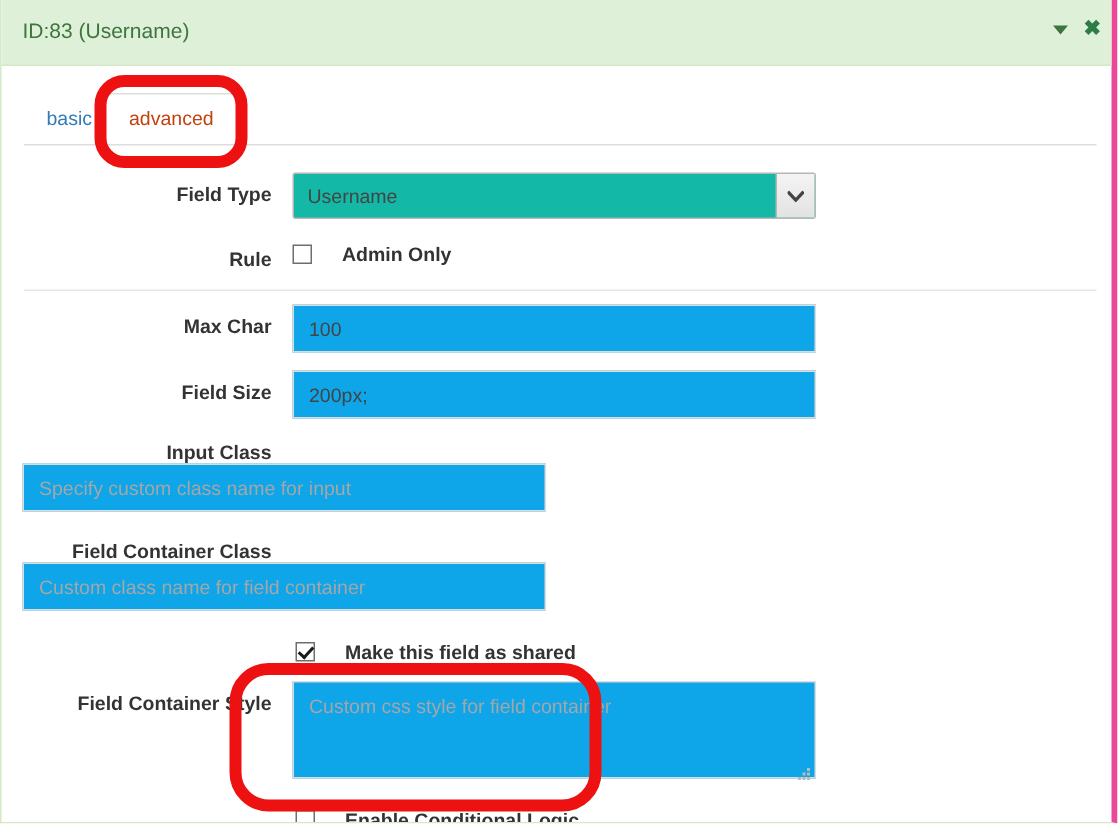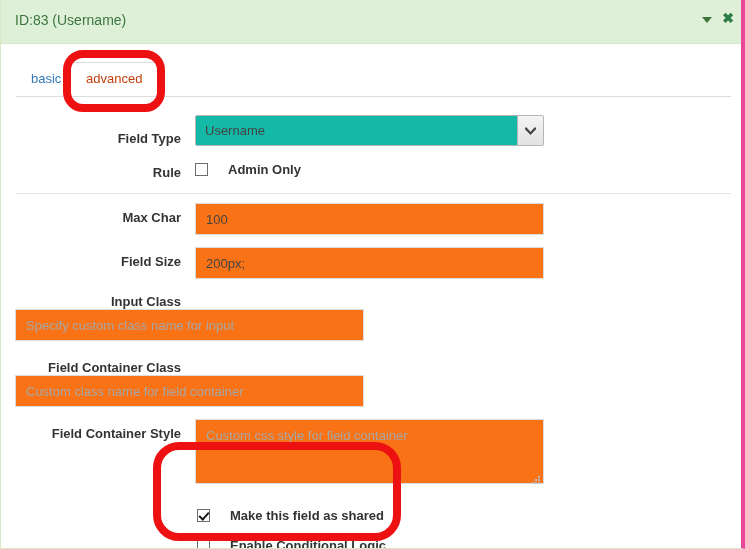--- a/index.html
+++ b/index.html
@@ -141,21 +141,21 @@
   .form-control-wrap {
     padding-left: 14px;
   }
 
   .ctl {
     box-sizing: border-box;
     width: 349px;
     height: 32px;
     border: 1px solid #dcdcdc;
     border-radius: 0;
-    background: #f97316;
+    background: #0ea5e9;
     font-size: 13px;
     color: #444444;
     padding: 0 10px;
     line-height: 30px;
     font-family: "Liberation Sans", sans-serif;
     outline: none;
   }
   .ctl::placeholder { color: #a6a6a6; }
   .ctl-textarea {
     height: 65px;
@@ -285,21 +285,21 @@
   </div>
 
   <div class="tabs">
     <div class="tab-strip-line"></div>
     <div class="tab tab-basic">basic</div>
     <div class="tab tab-advanced">advanced</div>
   </div>
 
   <div class="form">
 
-    <div class="form-row" style="margin-top:18px;align-items:flex-end;">
+    <div class="form-row" style="margin-top:18px;">
       <div class="form-label">Field Type</div>
       <div class="form-control-wrap">
         <div class="select-wrap">
           <div class="select-box">Username</div>
           <div class="select-btn">
             <svg width="11" height="8" viewBox="0 0 11 8" aria-hidden="true">
               <path d="M1 1.6 L5.5 6.4 L10 1.6" fill="none" stroke="#444444" stroke-width="2.2" stroke-linecap="square"></path>
             </svg>
           </div>
         </div>
@@ -336,48 +336,48 @@
       <div class="form-label">Input Class</div>
       <div class="form-control-wrap">
         <input class="ctl" type="text" placeholder="Specify custom class name for input" style="">
       </div>
     </div>
 
     <div class="form-row" style="margin-top:12px;flex-direction:column;">
       <div class="form-label">Field Container Class</div>
       <div class="form-control-wrap">
         <input class="ctl" type="text" placeholder="Custom class name for field container" style="">
+      </div>
+    </div>
+
+    <div class="form-row" style="margin-top:18px;">
+      <div class="form-label"></div>
+      <div class="form-control-wrap" style="padding-top:2px;padding-left:16px;">
+        <div class="cbx-row">
+          <span class="cbx checked"></span>
+          <span class="cbx-label">Make this field as shared</span>
+        </div>
       </div>
     </div>
 
     <div class="form-row" style="margin-top:12px;">
       <div class="form-label">Field Container Style</div>
       <div class="form-control-wrap" style="position:relative;">
         <textarea class="ctl ctl-textarea" placeholder="Custom css style for field container" style=""></textarea>
         <span class="grip">
           <i style="left:6px;top:0;"></i>
           <i style="left:3px;top:3px;"></i>
             <i style="left:6px;top:3px;"></i>
           <i style="left:0;top:6px;"></i>
             <i style="left:3px;top:6px;"></i>
             <i style="left:6px;top:6px;"></i>
         </span>
       </div>
     </div>
 
-    <div class="form-row" style="margin-top:18px;">
-      <div class="form-label"></div>
-      <div class="form-control-wrap" style="padding-top:2px;padding-left:16px;">
-        <div class="cbx-row">
-          <span class="cbx checked"></span>
-          <span class="cbx-label">Make this field as shared</span>
-        </div>
-      </div>
-    </div>
-
     <div class="form-row" style="margin-top:13px;">
       <div class="form-label"></div>
       <div class="form-control-wrap" style="padding-top:2px;padding-left:16px;">
         <div class="cbx-row">
           <span class="cbx"></span>
           <span class="cbx-label">Enable Conditional Logic</span>
         </div>
       </div>
     </div>
 

